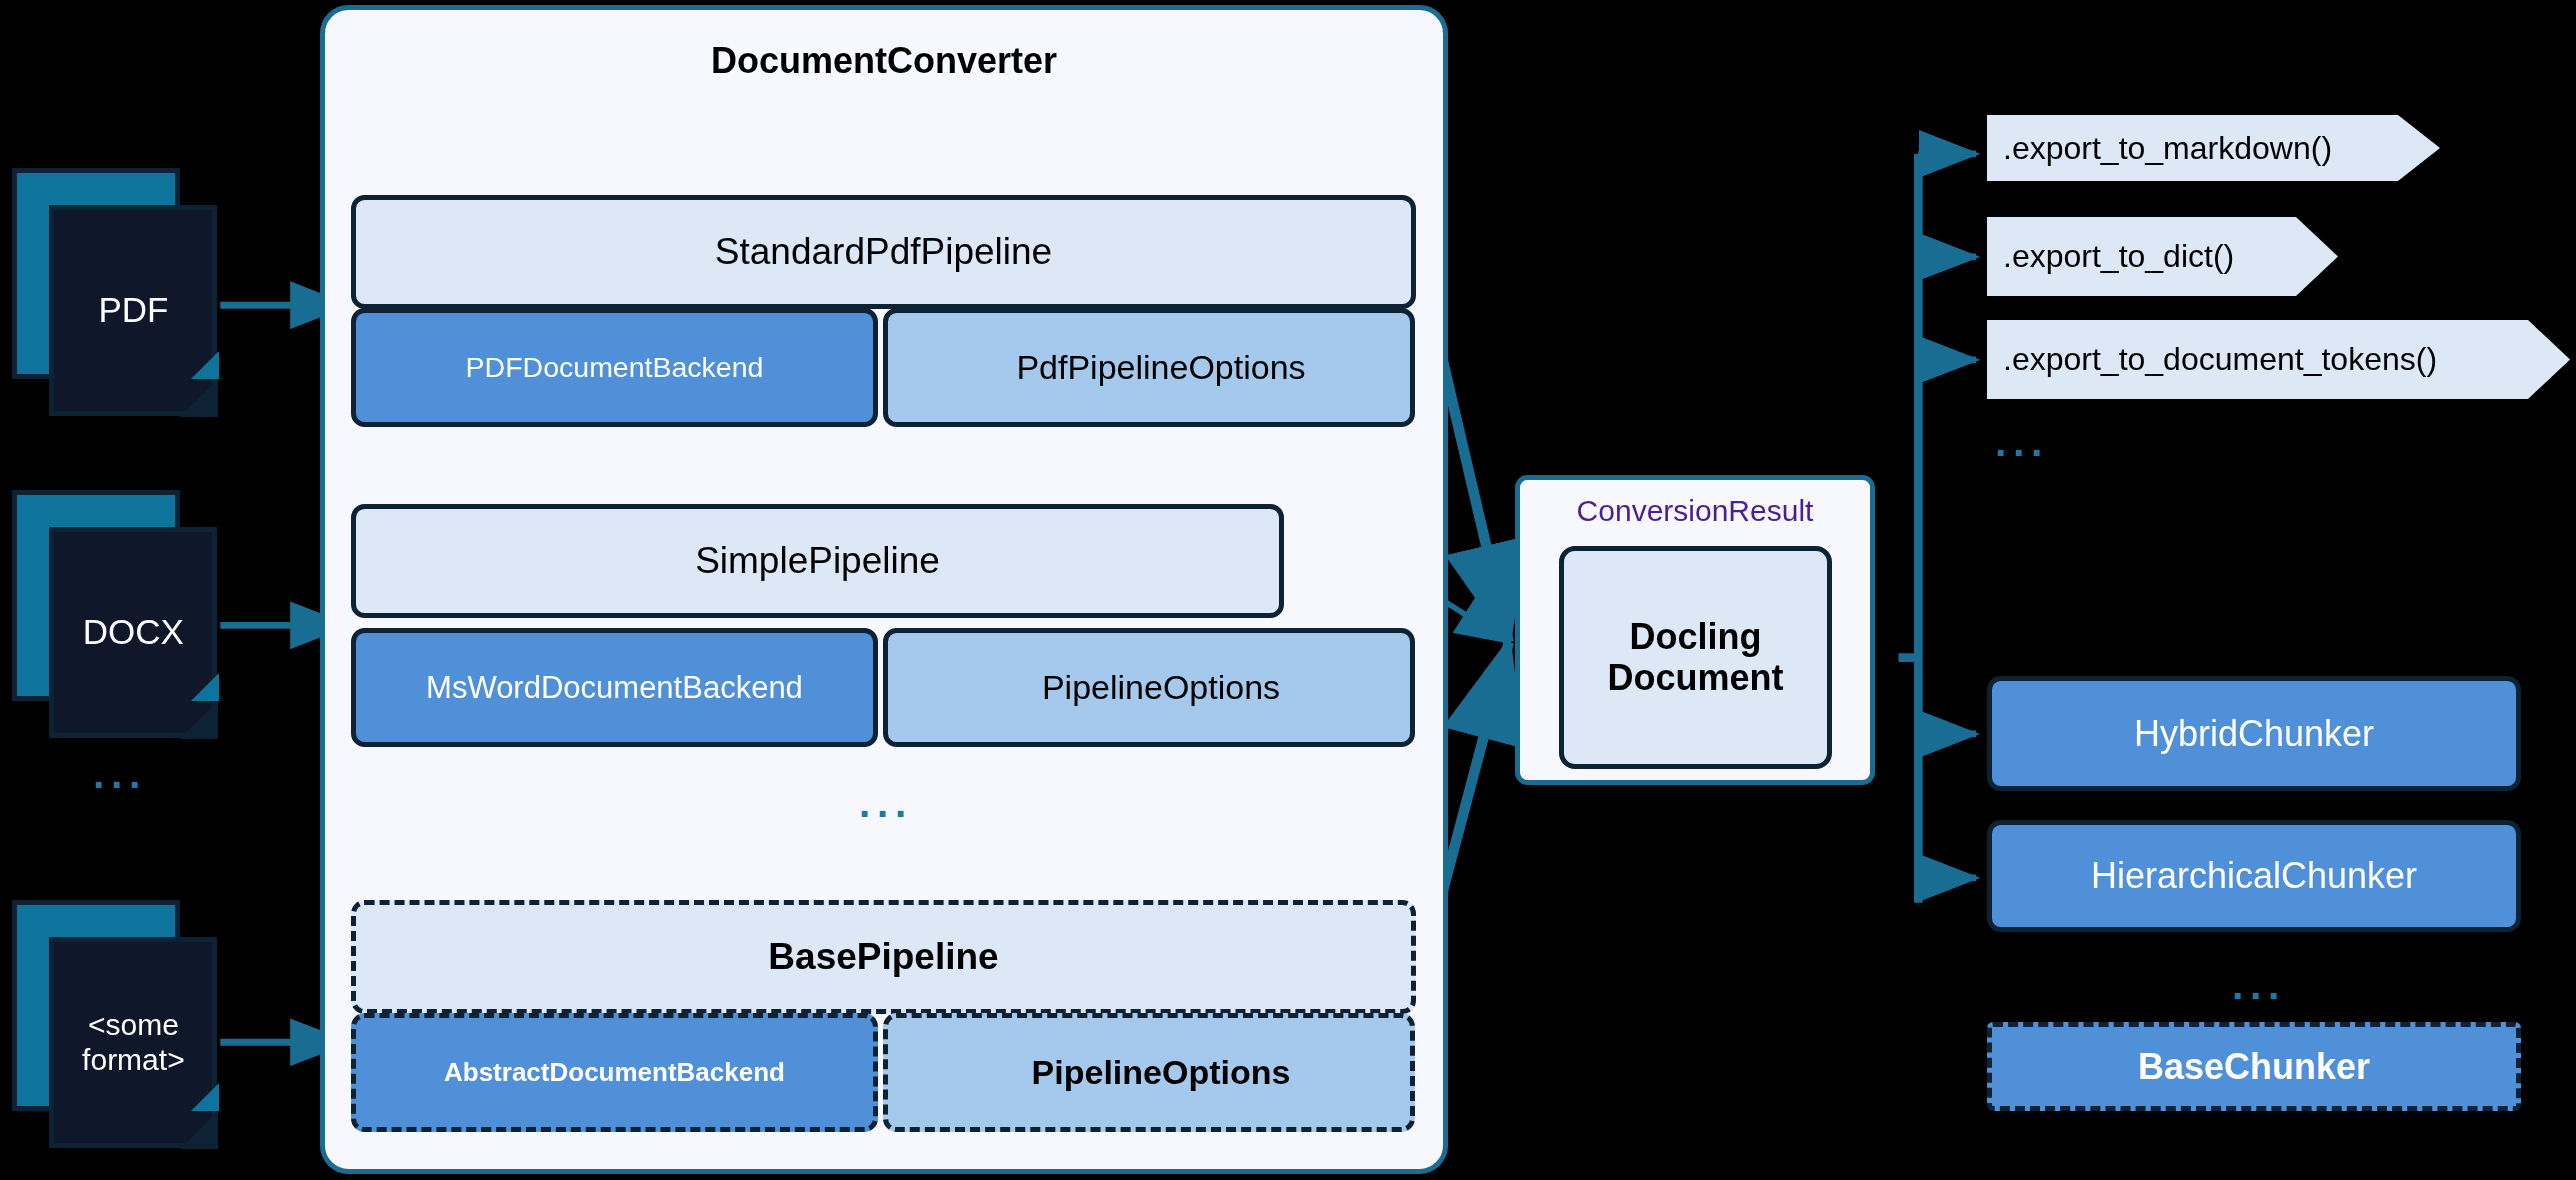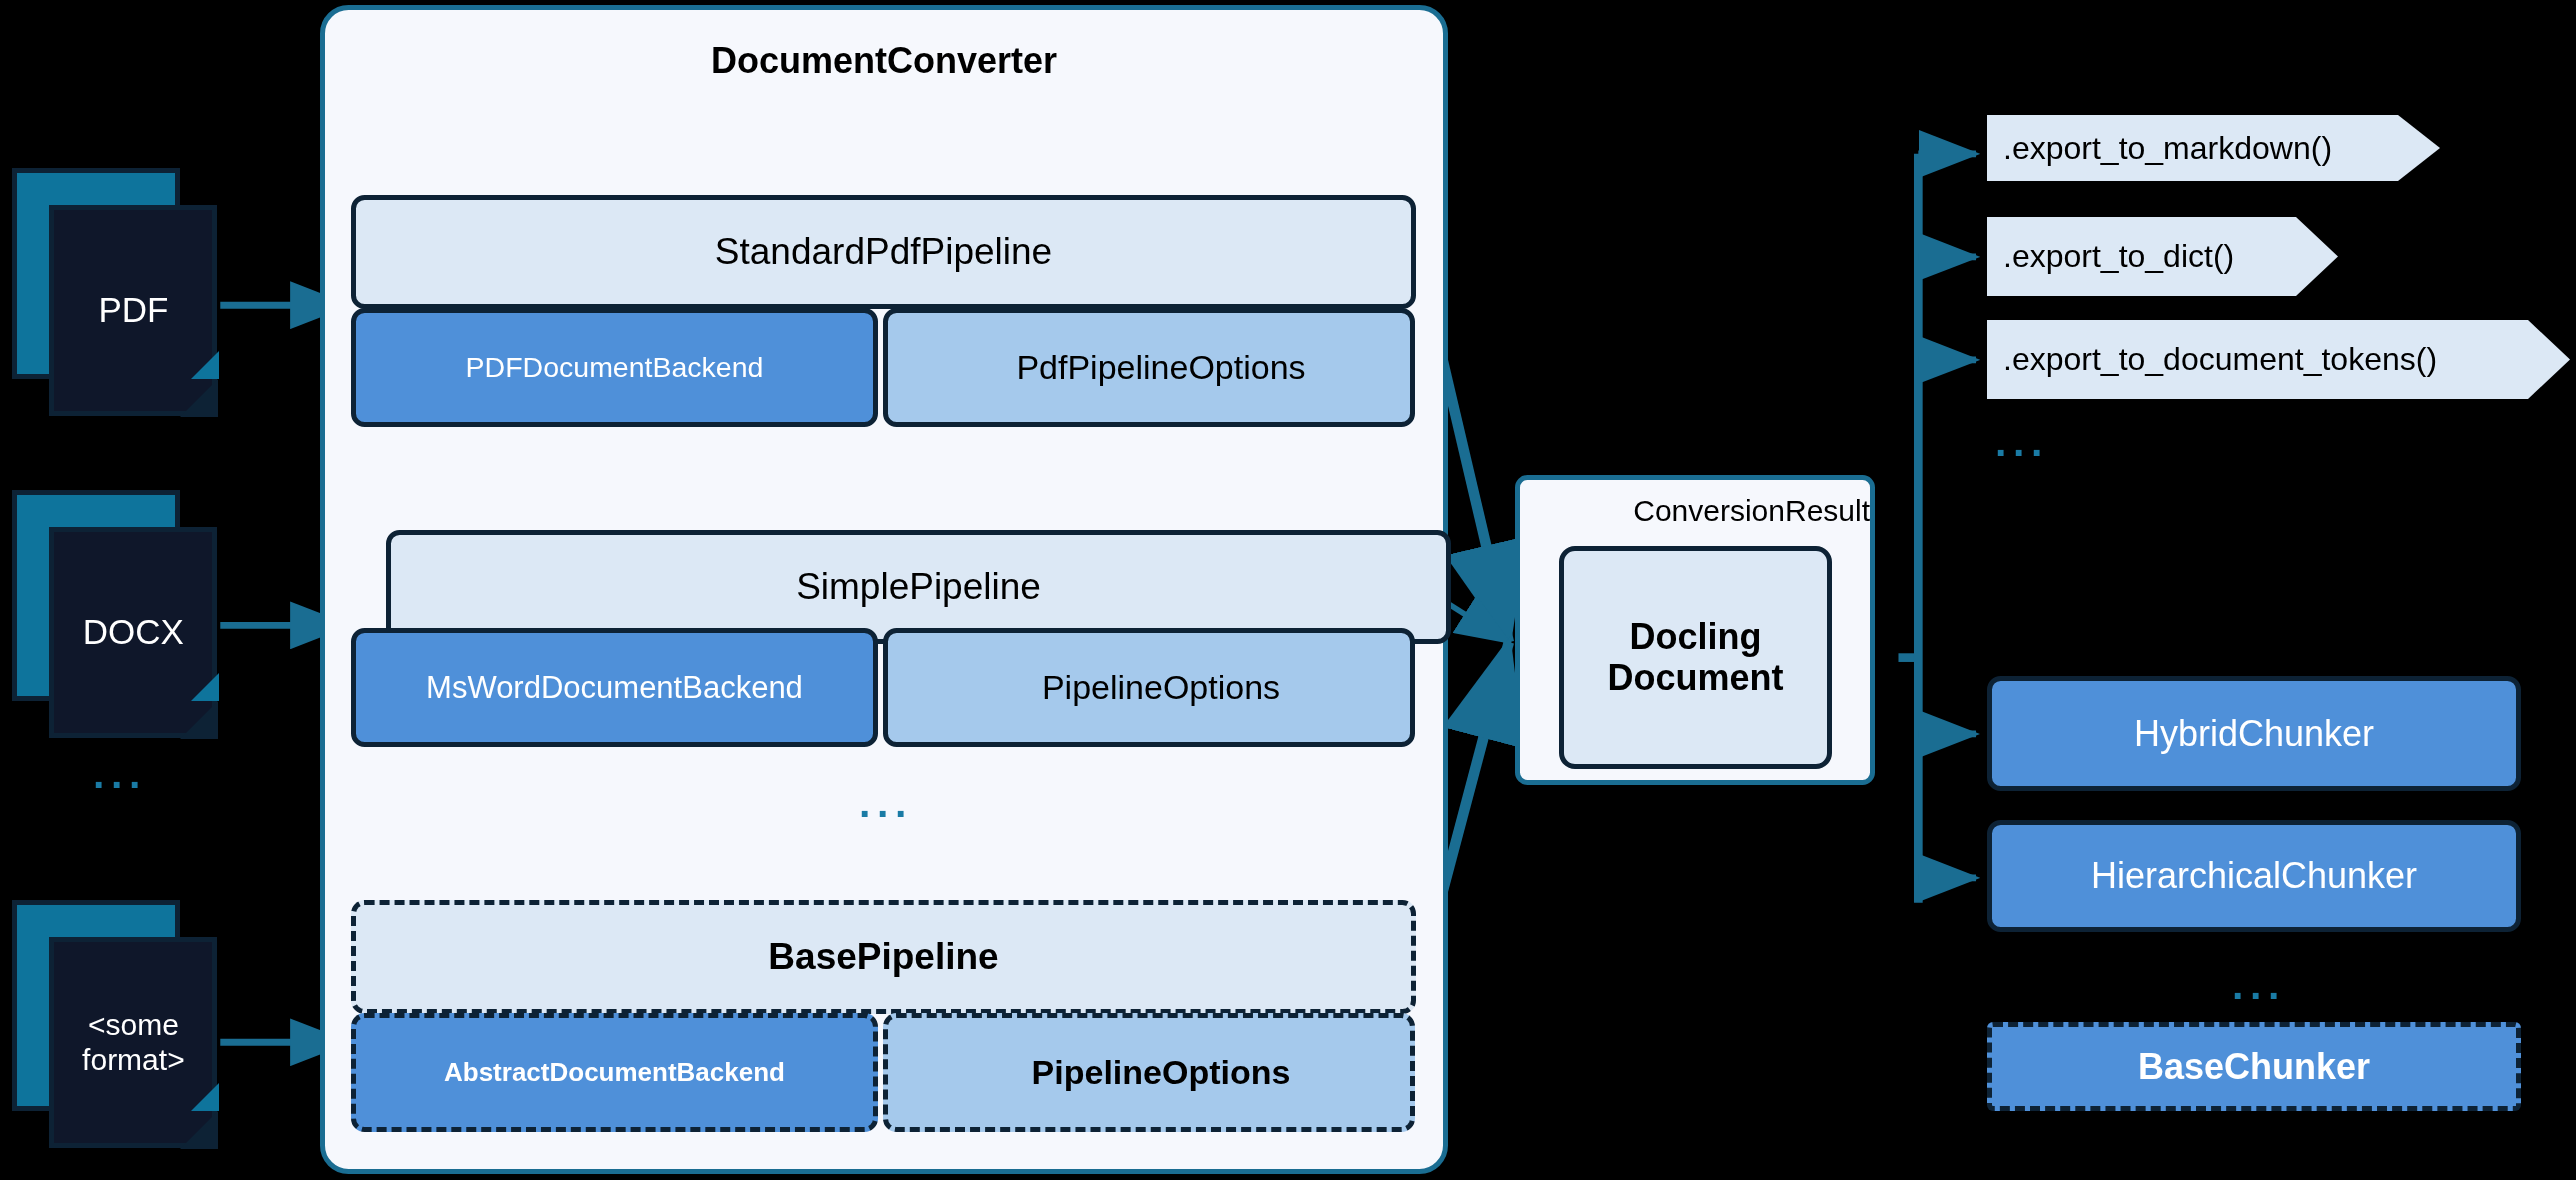--- a/index.html
+++ b/index.html
@@ -31,21 +31,21 @@
              box-sizing:border-box;border-radius:13.6px;
              display:flex;align-items:center;justify-content:center;color:#fff;text-align:center;}
   .pipe-options{position:absolute;background:#a5c9ec;border:5.6px solid #0d2235;
              box-sizing:border-box;border-radius:13.6px;
              display:flex;align-items:center;justify-content:center;color:#000;text-align:center;padding-left:24px;}
   .dashed{border-style:dashed !important;font-weight:bold;}
 
   
   #conv-result{position:absolute;background:#f6f8fd;border:5px solid #1a6d92;
                border-radius:12.4px;box-sizing:border-box;}
-  #conv-result-label{position:absolute;width:100%;text-align:right;color:#000000;}
+  #conv-result-label{position:absolute;width:100%;text-align:center;color:#4c1d95;}
   #docling-doc{position:absolute;background:#dce8f5;border:5.6px solid #0d2235;
                border-radius:16px;box-sizing:border-box;
                display:flex;align-items:center;justify-content:center;text-align:center;
                font-weight:bold;color:#000;line-height:1.12;}
 
   
   .export-arrow{position:absolute;background:#dce8f5;color:#000;
         display:flex;align-items:center;padding-left:16px;box-sizing:border-box;}
 
   
@@ -129,21 +129,21 @@
   <div class="pipe-head" style="left:351px;top:195px;width:1065px;height:114px;font-size:37px;">
     <span>StandardPdfPipeline</span>
   </div>
   <div class="pipe-backend" style="left:351px;top:308px;width:527px;height:119px;font-size:28.5px;">
     <span>PDFDocumentBackend</span>
   </div>
   <div class="pipe-options" style="left:883px;top:308px;width:532px;height:119px;font-size:34px;">
     <span>PdfPipelineOptions</span>
   </div>
 
-  <div class="pipe-head" style="left:351px;top:530px;width:1065px;height:114px;font-size:37px;margin-left:35px;">
+  <div class="pipe-head" style="left:351px;top:504px;width:933px;height:114px;font-size:37px;">
     <span>SimplePipeline</span>
   </div>
   <div class="pipe-backend" style="left:351px;top:628px;width:527px;height:119px;font-size:31px;">
     <span>MsWordDocumentBackend</span>
   </div>
   <div class="pipe-options" style="left:883px;top:628px;width:532px;height:119px;font-size:34px;">
     <span>PipelineOptions</span>
   </div>
 
   <div class="dots" style="left:859px;top:783px;font-size:41px;">...</div>

